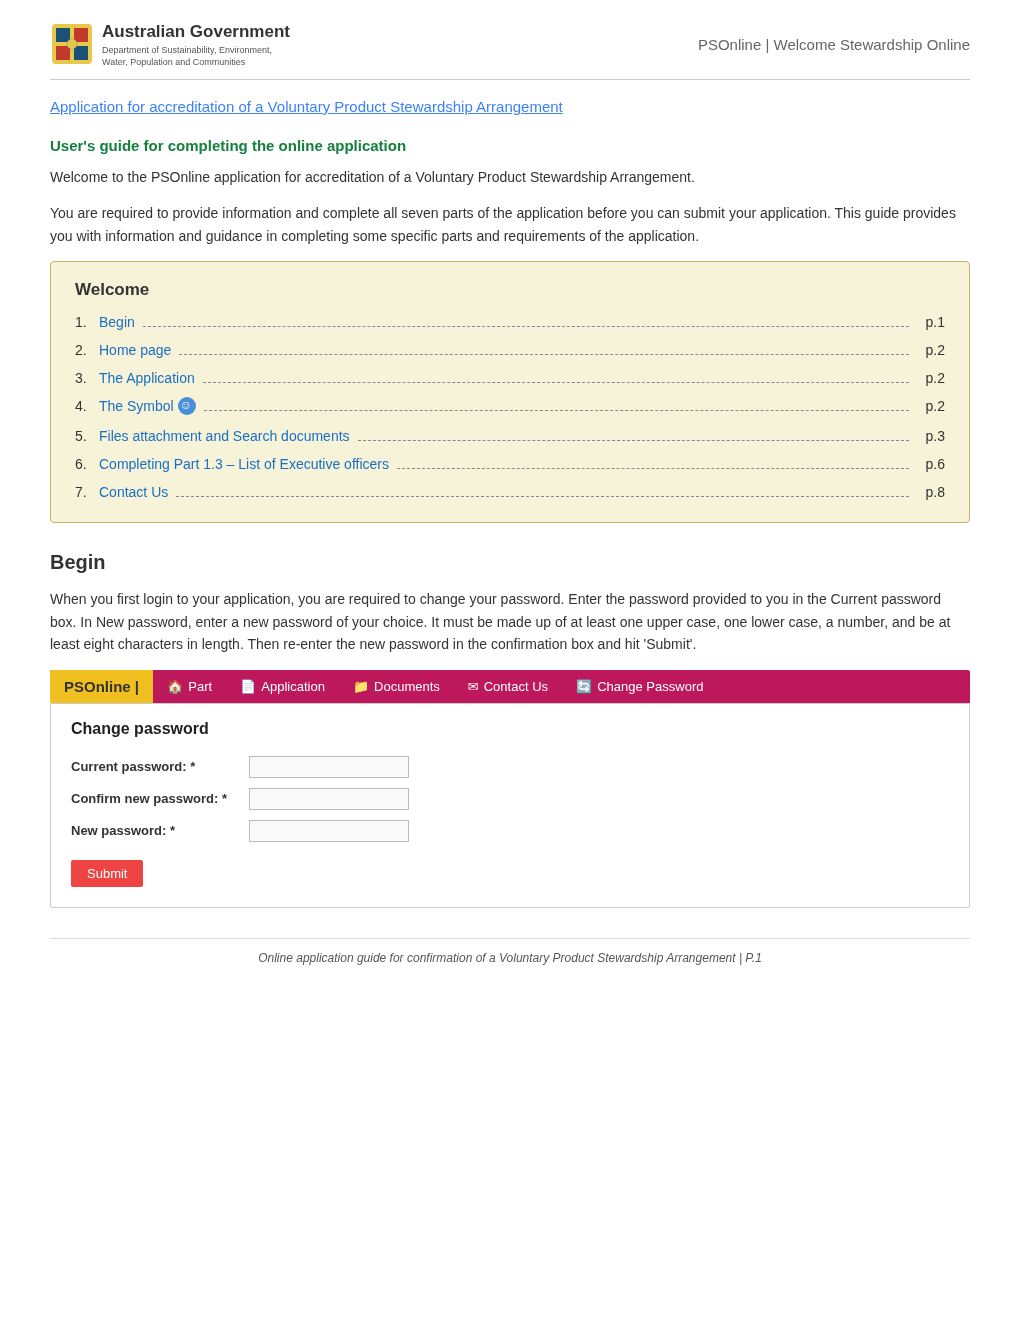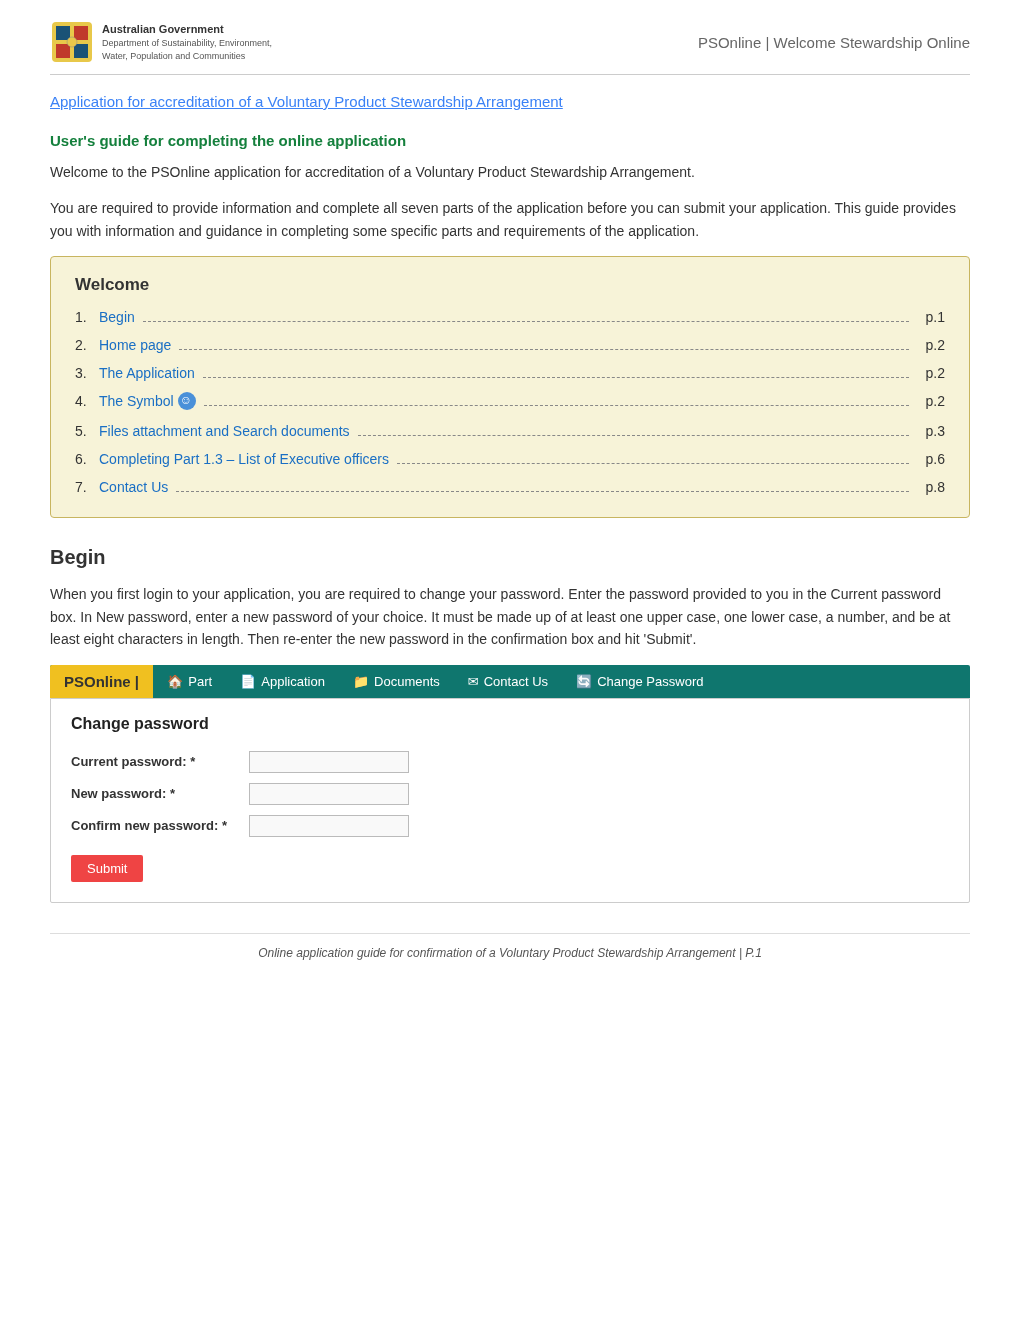--- a/index.html
+++ b/index.html
@@ -34,21 +34,21 @@
       width: 44px;
       height: 44px;
     }
     .logo-text {
       font-size: 10px;
       color: #444;
       line-height: 1.4;
     }
     .logo-text .gov-name {
       font-weight: bold;
-      font-size: 11px;
+      font-size: 17px;
       color: #333;
     }
     .header-brand {
       font-size: 15px;
       font-weight: bold;
       color: #c8a000;
     }
     .header-brand span {
       color: #666;
       font-weight: normal;
@@ -142,21 +142,21 @@
     
     .begin-title {
       font-size: 20px;
       font-weight: bold;
       color: #333;
       margin-bottom: 14px;
     }
 
     
     .nav-bar {
-      background: #0f766e;
+      background: #be185d;
       display: flex;
       align-items: center;
       padding: 0;
       margin-bottom: 0;
       border-radius: 2px 2px 0 0;
     }
     .nav-brand {
       background: #f0c020;
       color: #333;
       font-size: 15px;
@@ -350,27 +350,27 @@
   </div>
 
   <div class="form-section">
     <div class="form-title">Change password</div>
     <div id="form-fields-container">
         <div class="form-row">
           <span class="form-label">Current password: *</span>
           <input type="password" class="form-input" style="">
         </div>
         <div class="form-row">
+          <span class="form-label">Confirm new password: *</span>
+          <input type="password" class="form-input" style="">
+        </div>
+        <div class="form-row">
           <span class="form-label">New password: *</span>
           <input type="password" class="form-input" style="">
         </div>
-        <div class="form-row">
-          <span class="form-label">Confirm new password: *</span>
-          <input type="password" class="form-input" style="">
-        </div>
       </div>
     <button class="form-submit">Submit</button>
   </div>
 
   <div class="footer">
     <span>Online application guide for confirmation of a Voluntary Product Stewardship Arrangement | P.1</span>
   </div>
 </div>
 
 </body></html>

